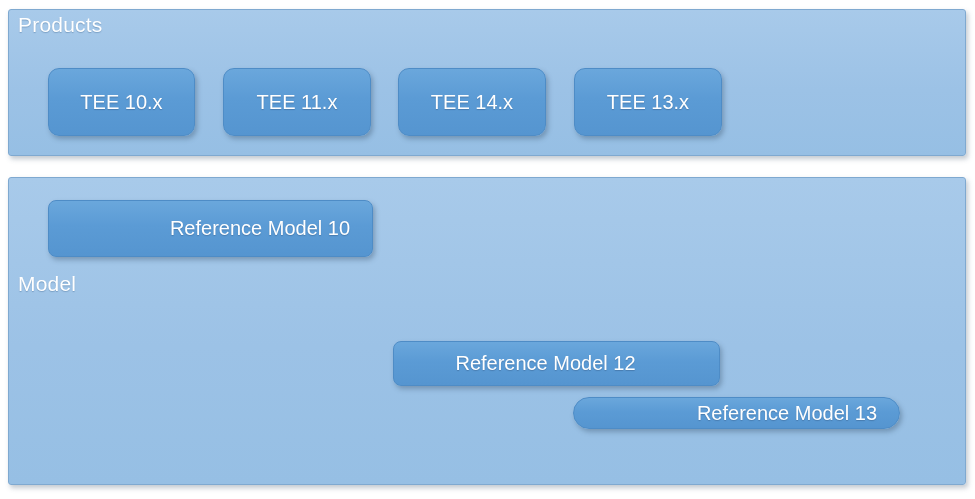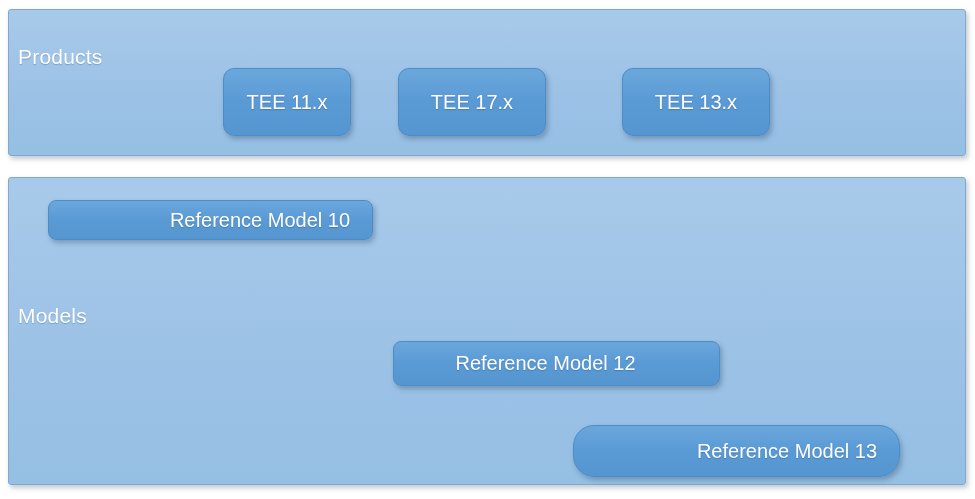--- a/index.html
+++ b/index.html
@@ -45,21 +45,20 @@
 
   
   .panel-caption {
     position: absolute;
     color: #ffffff;
     font-size: 21px;
     line-height: 24px;
     letter-spacing: 0.2px;
     white-space: nowrap;
     text-shadow: 0 1px 1px rgba(70, 110, 150, 0.45);
-    margin-top: 32px;
   }
   .caption-products {
     left: 18px;
     top: 13px;
   }
   .caption-models {
     left: 18px;
     top: 272px;
   }
 
@@ -94,36 +93,39 @@
   }
 </style>
 </head>
 <body>
 
 <div class="canvas">
 
   <div class="panel panel-products"></div>
   <div class="panel-caption caption-products">Products</div>
 
-  <div class="node node-product" style="left:223px; top:68px;  width:128px; height:68px;">
+  <div class="node node-product" style="left:48px;  top:68px;  width:147px; height:68px;">
+    <span>TEE 10.x</span>
+  </div>
+  <div class="node node-product" style="left:223px; top:68px;  width:148px; height:68px;">
     <span>TEE 11.x</span>
   </div>
   <div class="node node-product" style="left:398px; top:68px;  width:148px; height:68px;">
-    <span>TEE 17.x</span>
+    <span>TEE 14.x</span>
   </div>
-  <div class="node node-product" style="left:574px; top:68px;  width:148px; height:68px;margin-left:48px;">
+  <div class="node node-product" style="left:574px; top:68px;  width:148px; height:68px;">
     <span>TEE 13.x</span>
   </div>
 
   <div class="panel panel-models"></div>
-  <div class="panel-caption caption-models">Models</div>
+  <div class="panel-caption caption-models">Model</div>
 
-  <div class="node node-model" style="left:48px;  top:200px; width:325px; height:40px;">
+  <div class="node node-model" style="left:48px;  top:200px; width:325px; height:57px;">
     <span>Reference Model 10</span>
   </div>
   <div class="node node-model" style="left:393px; top:341px; width:327px; height:45px;justify-content:center;">
     <span>Reference Model 12</span>
   </div>
-  <div class="node node-model" style="left:573px; top:425px; width:327px; height:52px;border-radius:21px;">
+  <div class="node node-model" style="left:573px; top:397px; width:327px; height:32px;border-radius:21px;">
     <span>Reference Model 13</span>
   </div>
 
 </div>
 
 </body></html>

